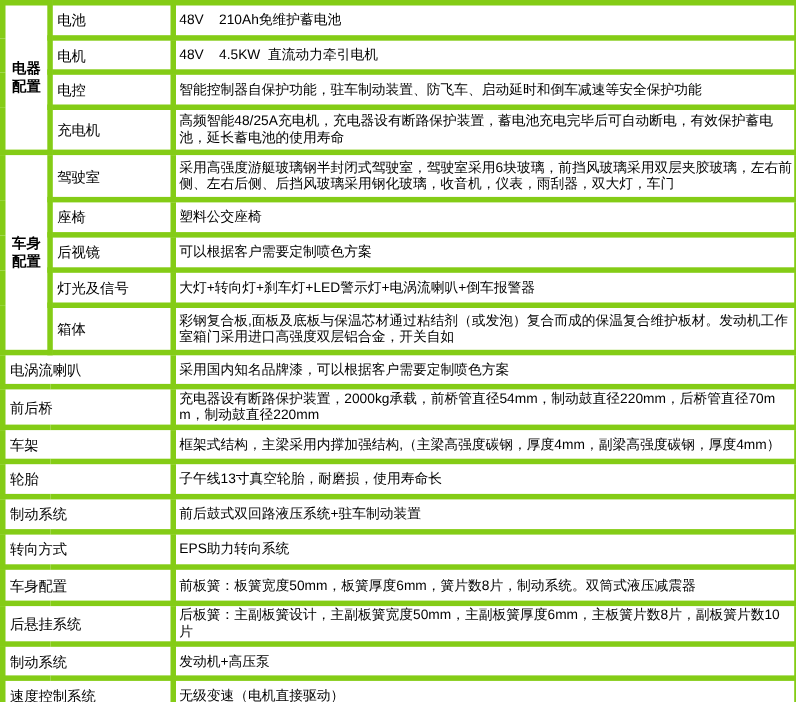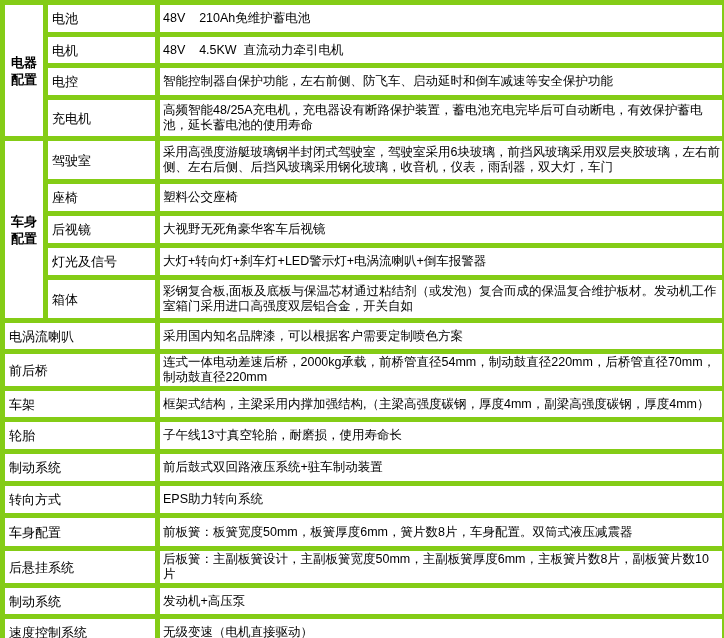--- a/index.html
+++ b/index.html
@@ -19,20 +19,21 @@
     border: 5px solid #84cc16;
     color: #000000;
     vertical-align: middle;
     overflow: hidden;
   }
   td.group-cell {
     text-align: center;
     font-weight: bold;
     font-size: 13px;
     padding: 0;
+    font-family: Liberation Mono, monospace;
   }
   td.group-cell .group-label {
     width: 27px;
     margin: 0 auto;
     line-height: 17px;
     word-break: break-all;
   }
   td.label-cell {
     font-size: 13px;
     padding: 2px 3px 2px 4px;
@@ -63,78 +64,78 @@
       </td>
       <td class="label-cell">电池</td>
       <td class="value-cell">48V    210Ah免维护蓄电池</td>
     </tr>
     <tr style="height:31px">
       <td class="label-cell">电机</td>
       <td class="value-cell">48V    4.5KW  直流动力牵引电机</td>
     </tr>
     <tr style="height:32px">
       <td class="label-cell">电控</td>
-      <td class="value-cell">智能控制器自保护功能，左右前侧、防飞车、启动延时和倒车减速等安全保护功能</td>
+      <td class="value-cell">智能控制器自保护功能，驻车制动装置、防飞车、启动延时和倒车减速等安全保护功能</td>
     </tr>
     <tr style="height:41px">
       <td class="label-cell">充电机</td>
       <td class="value-cell">高频智能48/25A充电机，充电器设有断路保护装置，蓄电池充电完毕后可自动断电，有效保护蓄电池，延长蓄电池的使用寿命</td>
     </tr>
 
     <tr style="height:43px">
       <td class="group-cell" rowspan="5">
         <div class="group-label">车身配置</div>
       </td>
       <td class="label-cell">驾驶室</td>
       <td class="value-cell">采用高强度游艇玻璃钢半封闭式驾驶室，驾驶室采用6块玻璃，前挡风玻璃采用双层夹胶玻璃，左右前侧、左右后侧、后挡风玻璃采用钢化玻璃，收音机，仪表，雨刮器，双大灯，车门</td>
     </tr>
     <tr style="height:32px">
       <td class="label-cell">座椅</td>
       <td class="value-cell">塑料公交座椅</td>
     </tr>
     <tr style="height:32px">
       <td class="label-cell">后视镜</td>
-      <td class="value-cell">大视野无死角豪华客车后视镜</td>
+      <td class="value-cell">可以根据客户需要定制喷色方案</td>
     </tr>
     <tr style="height:32px">
       <td class="label-cell">灯光及信号</td>
       <td class="value-cell">大灯+转向灯+刹车灯+LED警示灯+电涡流喇叭+倒车报警器</td>
     </tr>
     <tr style="height:43px">
       <td class="label-cell">箱体</td>
       <td class="value-cell">彩钢复合板,面板及底板与保温芯材通过粘结剂（或发泡）复合而成的保温复合维护板材。发动机工作室箱门采用进口高强度双层铝合金，开关自如</td>
     </tr>
 
     <tr style="height:31px">
       <td class="label-cell" colspan="2">电涡流喇叭</td>
       <td class="value-cell">采用国内知名品牌漆，可以根据客户需要定制喷色方案</td>
     </tr>
     <tr style="height:33px">
       <td class="label-cell" colspan="2">前后桥</td>
-      <td class="value-cell">连式一体电动差速后桥，2000kg承载，前桥管直径54mm，制动鼓直径220mm，后桥管直径70mm，制动鼓直径220mm</td>
+      <td class="value-cell">充电器设有断路保护装置，2000kg承载，前桥管直径54mm，制动鼓直径220mm，后桥管直径70mm，制动鼓直径220mm</td>
     </tr>
     <tr style="height:31px">
       <td class="label-cell" colspan="2">车架</td>
       <td class="value-cell">框架式结构，主梁采用内撑加强结构,（主梁高强度碳钢，厚度4mm，副梁高强度碳钢，厚度4mm）</td>
     </tr>
     <tr style="height:32px">
       <td class="label-cell" colspan="2">轮胎</td>
       <td class="value-cell">子午线13寸真空轮胎，耐磨损，使用寿命长</td>
     </tr>
     <tr style="height:32px">
       <td class="label-cell" colspan="2">制动系统</td>
       <td class="value-cell">前后鼓式双回路液压系统+驻车制动装置</td>
     </tr>
     <tr style="height:32px">
       <td class="label-cell" colspan="2">转向方式</td>
       <td class="value-cell">EPS助力转向系统</td>
     </tr>
     <tr style="height:33px">
       <td class="label-cell" colspan="2">车身配置</td>
-      <td class="value-cell">前板簧：板簧宽度50mm，板簧厚度6mm，簧片数8片，车身配置。双筒式液压减震器</td>
+      <td class="value-cell">前板簧：板簧宽度50mm，板簧厚度6mm，簧片数8片，制动系统。双筒式液压减震器</td>
     </tr>
     <tr style="height:31px">
       <td class="label-cell" colspan="2">后悬挂系统</td>
       <td class="value-cell">后板簧：主副板簧设计，主副板簧宽度50mm，主副板簧厚度6mm，主板簧片数8片，副板簧片数10片</td>
     </tr>
     <tr style="height:31px">
       <td class="label-cell" colspan="2">制动系统</td>
       <td class="value-cell">发动机+高压泵</td>
     </tr>
     <tr style="height:32px">

